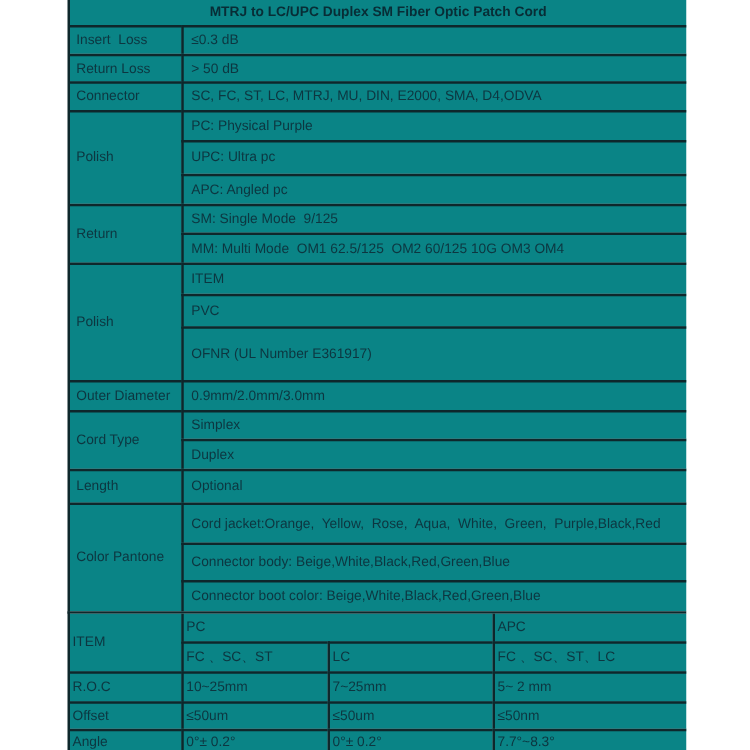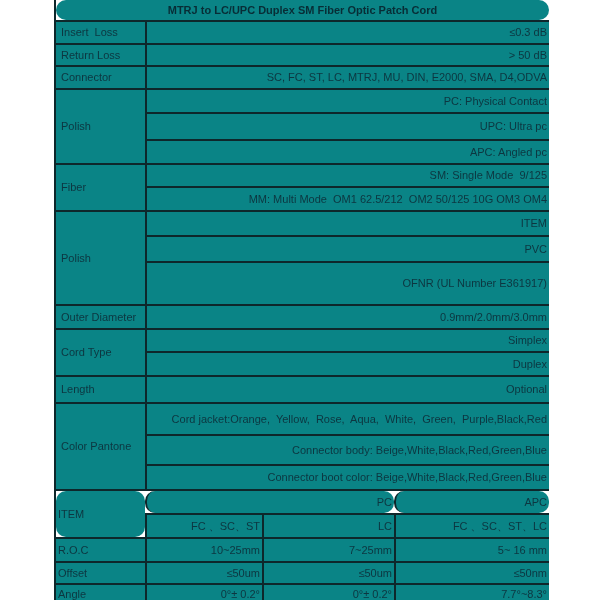--- a/index.html
+++ b/index.html
@@ -26,22 +26,22 @@
     background: #0a8486;
     color: #0d3640;
     font-size: 11px;
     line-height: 13px;
     vertical-align: middle;
     padding: 0 2px 0 6px;
     overflow: hidden;
     white-space: pre-wrap;
     border-top: 2px solid #0e272b;
   }
-  table tr:first-child td { border-top: 0; border-radius: 10px; }
-  .bl { border-left: 2px solid #0e272b; text-align: right; }
+  table tr:first-child td { border-top: 0; }
+  .bl { border-left: 2px solid #0e272b; }
   .title {
     font-weight: bold;
     text-align: center;
     color: #082d36;
     padding: 0;
   }
   .lbl { padding-left: 5px; margin-top: 25px; }
   .geom { border-top: 2px solid #0e272b; }
   .geom td { padding: 0 2px; }
 </style>
@@ -66,34 +66,34 @@
     <tr style="height:22px">
       <td class="lbl">Return Loss</td>
       <td class="bl">&gt; 50 dB</td>
     </tr>
     <tr style="height:23px">
       <td class="lbl">Connector</td>
       <td class="bl">SC, FC, ST, LC, MTRJ, MU, DIN, E2000, SMA, D4,ODVA</td>
     </tr>
     <tr style="height:24px">
       <td class="lbl" rowspan="3">Polish</td>
-      <td class="bl">PC: Physical Contact</td>
+      <td class="bl">PC: Physical Purple</td>
     </tr>
     <tr style="height:27px">
       <td class="bl">UPC: Ultra pc</td>
     </tr>
     <tr style="height:24px">
       <td class="bl">APC: Angled pc</td>
     </tr>
     <tr style="height:23px">
-      <td class="lbl" rowspan="2">Fiber</td>
+      <td class="lbl" rowspan="2">Return</td>
       <td class="bl">SM: Single Mode  9/125</td>
     </tr>
     <tr style="height:24px">
-      <td class="bl">MM: Multi Mode  OM1 62.5/212  OM2 50/125 10G OM3 OM4</td>
+      <td class="bl">MM: Multi Mode  OM1 62.5/125  OM2 60/125 10G OM3 OM4</td>
     </tr>
     <tr style="height:25px">
       <td class="lbl" rowspan="3">Polish</td>
       <td class="bl">ITEM</td>
     </tr>
     <tr style="height:26px">
       <td class="bl">PVC</td>
     </tr>
     <tr style="height:43px">
       <td class="bl">OFNR (UL Number E361917)</td>
@@ -141,21 +141,21 @@
     </tr>
     <tr style="height:24px">
       <td class="bl">FC 、SC、ST</td>
       <td class="bl">LC</td>
       <td class="bl">FC 、SC、ST、LC</td>
     </tr>
     <tr style="height:24px">
       <td>R.O.C</td>
       <td class="bl">10~25mm</td>
       <td class="bl">7~25mm</td>
-      <td class="bl">5~ 16 mm</td>
+      <td class="bl">5~ 2 mm</td>
     </tr>
     <tr style="height:22px">
       <td>Offset</td>
       <td class="bl">≤50um</td>
       <td class="bl">≤50um</td>
       <td class="bl">≤50nm</td>
     </tr>
     <tr style="height:21px">
       <td>Angle</td>
       <td class="bl">0°± 0.2°</td>

